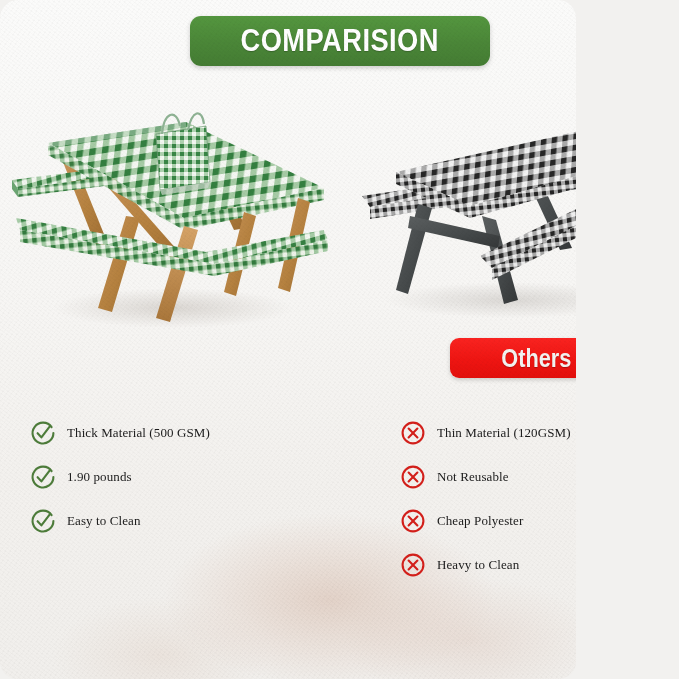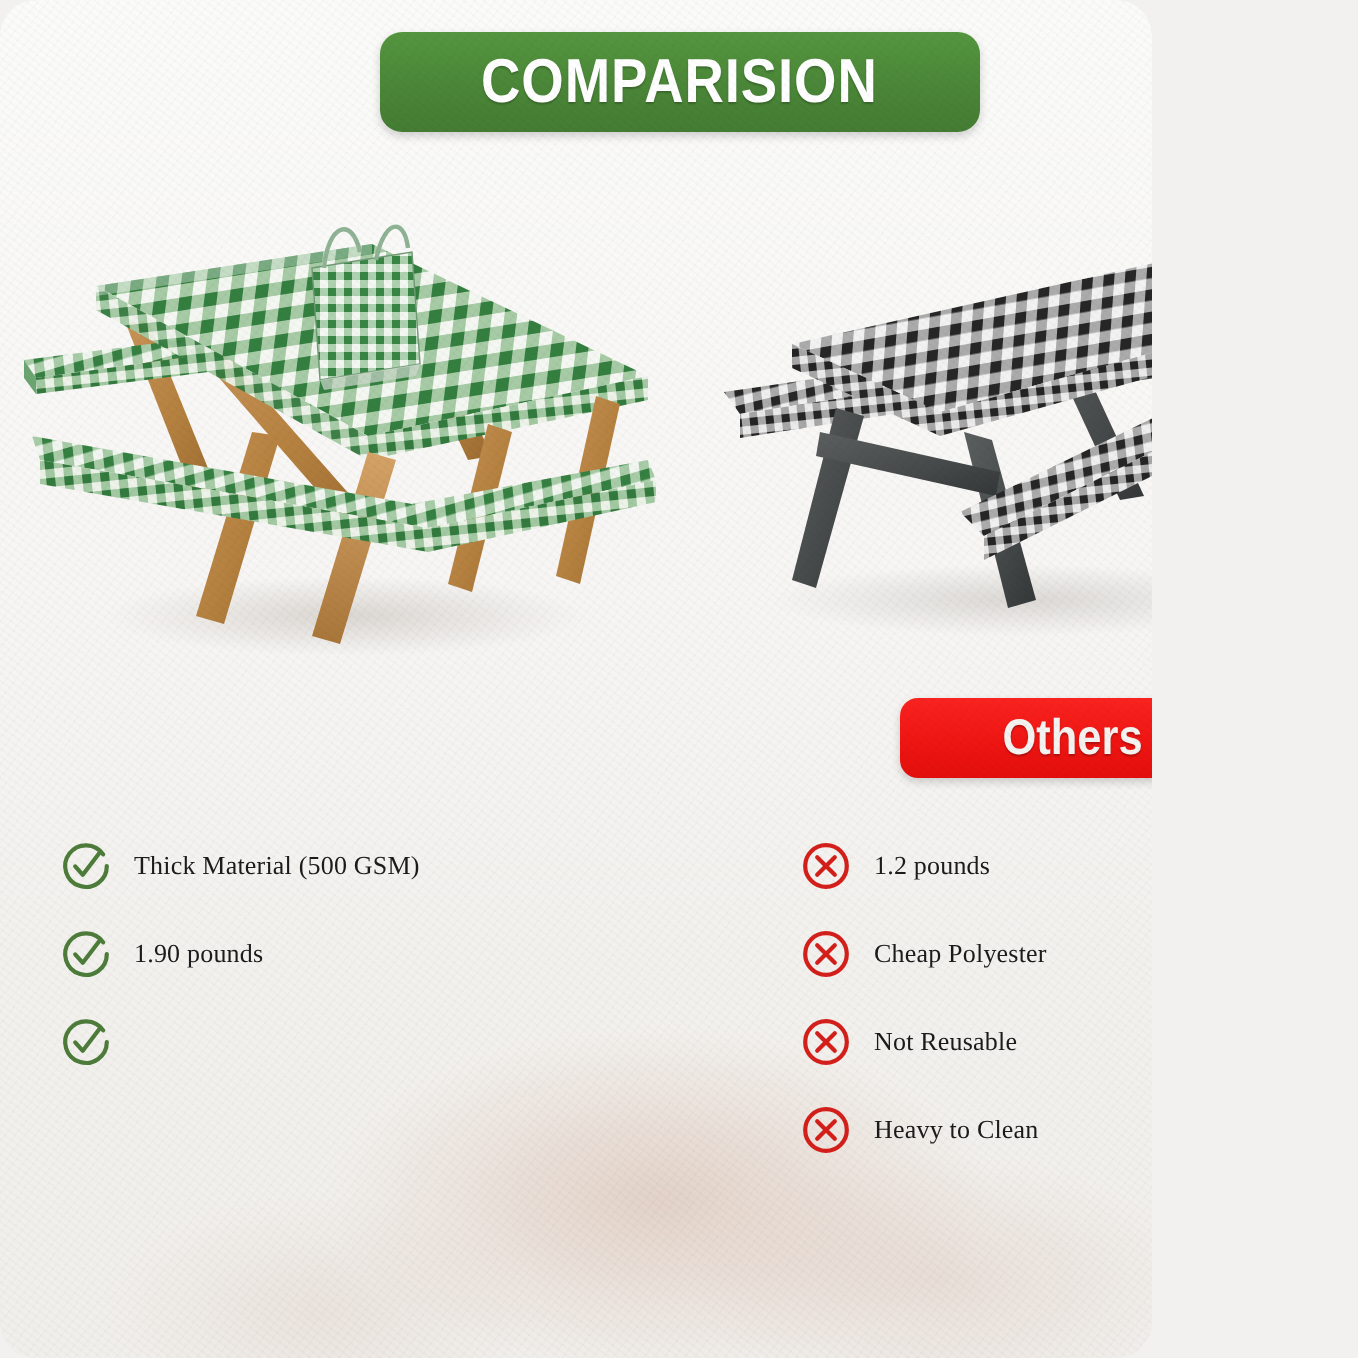--- a/index.html
+++ b/index.html
@@ -49,21 +49,21 @@
   #photo-others{left:340px;top:108px;width:332px;height:212px;}
 
   
   .badge{
     position:absolute;height:40px;border-radius:9px;
     display:flex;align-items:center;justify-content:center;
     box-shadow:0 2px 4px rgba(0,0,0,0.17);
   }
   #badge-ours{left:78px;top:338px;width:170px;
     background:linear-gradient(180deg,#55983f 0%,#4c8939 55%,#447d33 100%);}
-  #badge-others{left:450px;top:349px;width:172px;
+  #badge-others{left:450px;top:338px;width:172px;
     background:linear-gradient(180deg,#fa2320 0%,#ef1512 55%,#e30f0c 100%);}
   .badge-text{
     color:#f3f3f1;font-weight:bold;font-size:25px;
     font-family:"Liberation Sans Narrow","Liberation Sans",sans-serif;
     transform:scaleX(.87);transform-origin:center;
     text-shadow:0 1px 1px rgba(0,0,0,0.25);
     white-space:nowrap;
   }
 
   
@@ -246,49 +246,50 @@
       <span class="feature-label">1.90 pounds</span>
     </div>
 
 
 
     <div class="feature-row">
       <svg class="feature-icon" viewBox="0 0 26 26">
         <path d="M21.6 7.2 A10.4 10.4 0 1 0 23.4 13" fill="none" stroke="#4d7c3a" stroke-width="2.1" stroke-linecap="round"></path>
         <path d="M7.6 13.2 L11.4 17.4 L19.6 6.6" fill="none" stroke="#4d7c3a" stroke-width="2.1" stroke-linecap="round" stroke-linejoin="round"></path>
       </svg>
+      <span class="feature-label">Easy to Clean</span>
     </div>
 
   </div>
 
   <div class="list" id="list-others">
-
 
     <div class="feature-row">
       <svg class="feature-icon" viewBox="0 0 26 26">
         <circle cx="13" cy="13" r="10.4" fill="none" stroke="#d41f1a" stroke-width="2.1"></circle>
         <path d="M8.6 8.6 L17.4 17.4 M17.4 8.6 L8.6 17.4" fill="none" stroke="#d41f1a" stroke-width="2.1" stroke-linecap="round"></path>
       </svg>
-      <span class="feature-label">1.2 pounds</span>
-    </div>
+      <span class="feature-label">Thin Material (120GSM)</span>
+    </div>
+
 
     <div class="feature-row">
       <svg class="feature-icon" viewBox="0 0 26 26">
         <circle cx="13" cy="13" r="10.4" fill="none" stroke="#d41f1a" stroke-width="2.1"></circle>
         <path d="M8.6 8.6 L17.4 17.4 M17.4 8.6 L8.6 17.4" fill="none" stroke="#d41f1a" stroke-width="2.1" stroke-linecap="round"></path>
       </svg>
-      <span class="feature-label">Cheap Polyester</span>
+      <span class="feature-label">Not Reusable</span>
     </div>
 
     <div class="feature-row">
       <svg class="feature-icon" viewBox="0 0 26 26">
         <circle cx="13" cy="13" r="10.4" fill="none" stroke="#d41f1a" stroke-width="2.1"></circle>
         <path d="M8.6 8.6 L17.4 17.4 M17.4 8.6 L8.6 17.4" fill="none" stroke="#d41f1a" stroke-width="2.1" stroke-linecap="round"></path>
       </svg>
-      <span class="feature-label">Not Reusable</span>
+      <span class="feature-label">Cheap Polyester</span>
     </div>
 
     <div class="feature-row">
       <svg class="feature-icon" viewBox="0 0 26 26">
         <circle cx="13" cy="13" r="10.4" fill="none" stroke="#d41f1a" stroke-width="2.1"></circle>
         <path d="M8.6 8.6 L17.4 17.4 M17.4 8.6 L8.6 17.4" fill="none" stroke="#d41f1a" stroke-width="2.1" stroke-linecap="round"></path>
       </svg>
       <span class="feature-label">Heavy to Clean</span>
     </div>
 

